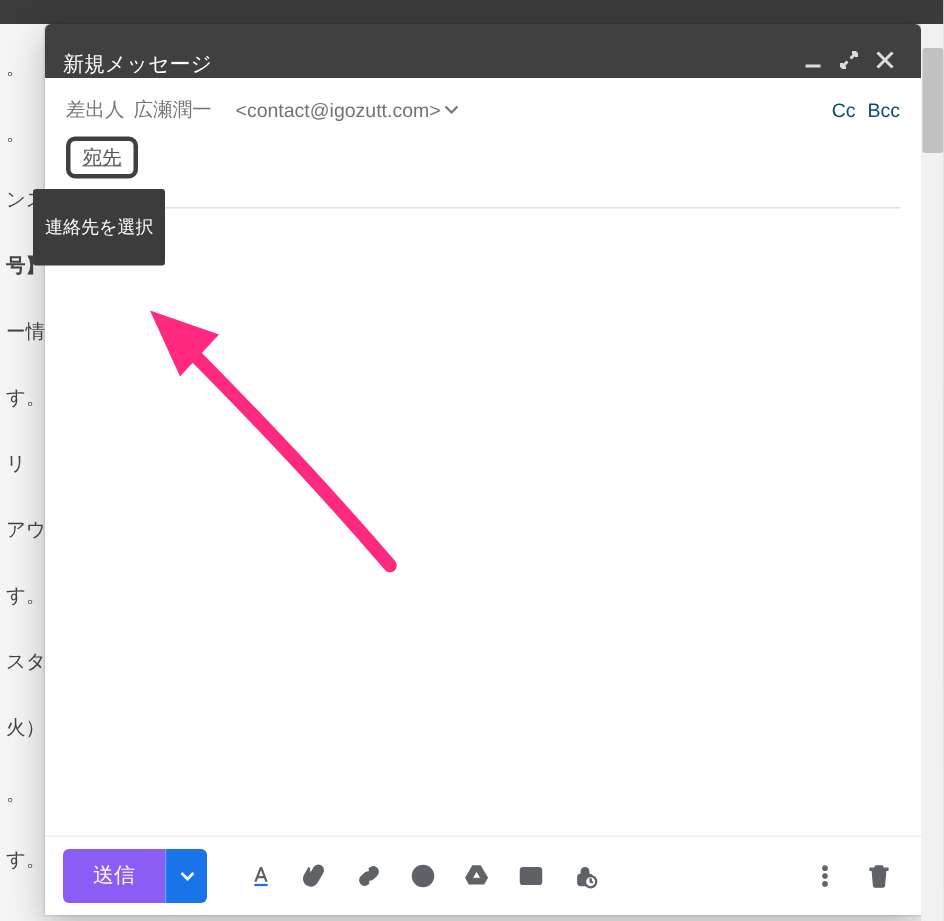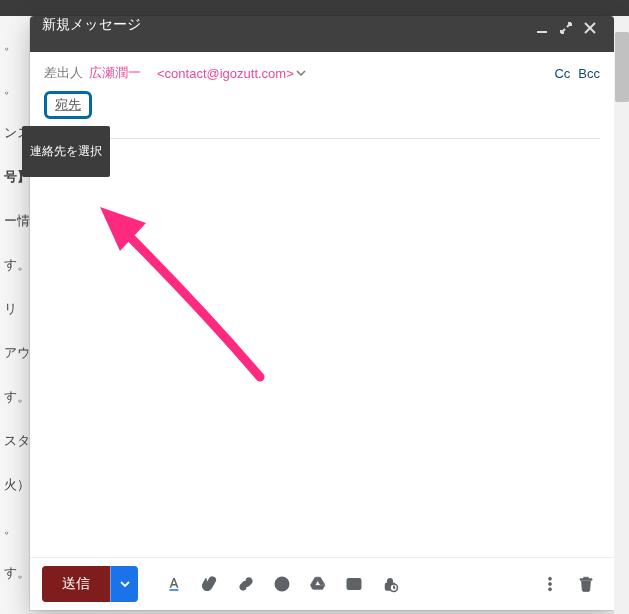--- a/index.html
+++ b/index.html
@@ -72,48 +72,48 @@
     border-radius: 4px 4px 0 0;
     display: flex;
     flex-direction: column;
   }
 
   .titlebar {
     background: #404040;
     color: #fff;
     height: 36px;
     display: flex;
-    align-items: flex-start;
+    align-items: flex-end;
     padding: 0 12px;
     font-size: 14px;
     border-radius: 4px 4px 0 0;
   }
   .titlebar .title { flex: 1 1 auto; }
   .titlebar .winbtn {
     width: 24px;
     height: 24px;
     display:flex;
     align-items:center;
     justify-content:center;
     color:#ddd;
     cursor:pointer;
   }
   .titlebar .winbtn svg { width:12px; height:12px; stroke:#ddd; fill:none; stroke-width:2;}
 
   .header-rows { padding: 6px 14px 0 14px; font-size:13px; color:#777;text-align:center;}
   .from-row { display:flex; align-items:center; height:30px;}
   .from-row .lbl{ color:#777; margin-right:6px;}
-  .from-row .name{ color:#ec4899;}
+  .from-row .name{ color:#737373;}
   .from-row .drop{ margin-left:2px; display:inline-flex;}
   .from-row .spacer{flex:1;}
   .from-row .cc, .from-row .bcc{ color:#0c4a6e; margin-left:8px; cursor:pointer;}
 
   .to-row{ position:relative; height:34px; display:flex; align-items:center;}
   .to-box{
-    border: 3px solid #0369a1;
+    border: 3px solid #404040;
     border-radius: 6px;
     padding: 2px 8px;
     color:#555;
     display:inline-flex;
     align-items:center;
     cursor:pointer;
     line-height:1.4;
   }
   .to-underline{
     text-decoration: underline;
@@ -147,21 +147,21 @@
   .toolbar{
     height:52px;
     border-top:1px solid #eee;
     display:flex;
     align-items:center;
     padding:0 12px;
     gap:4px;
   }
   .send-group{ display:flex; height:36px;}
   .send-btn{
-    background:#7f1d1d;
+    background:#8b5cf6;
     color:#fff;
     border:none;
     padding:0 20px;
     font-size:14px;
     font-weight:500;
     border-radius:4px 0 0 4px;
     cursor:pointer;
   }
   .send-dd{
     background:#1a73e8;

